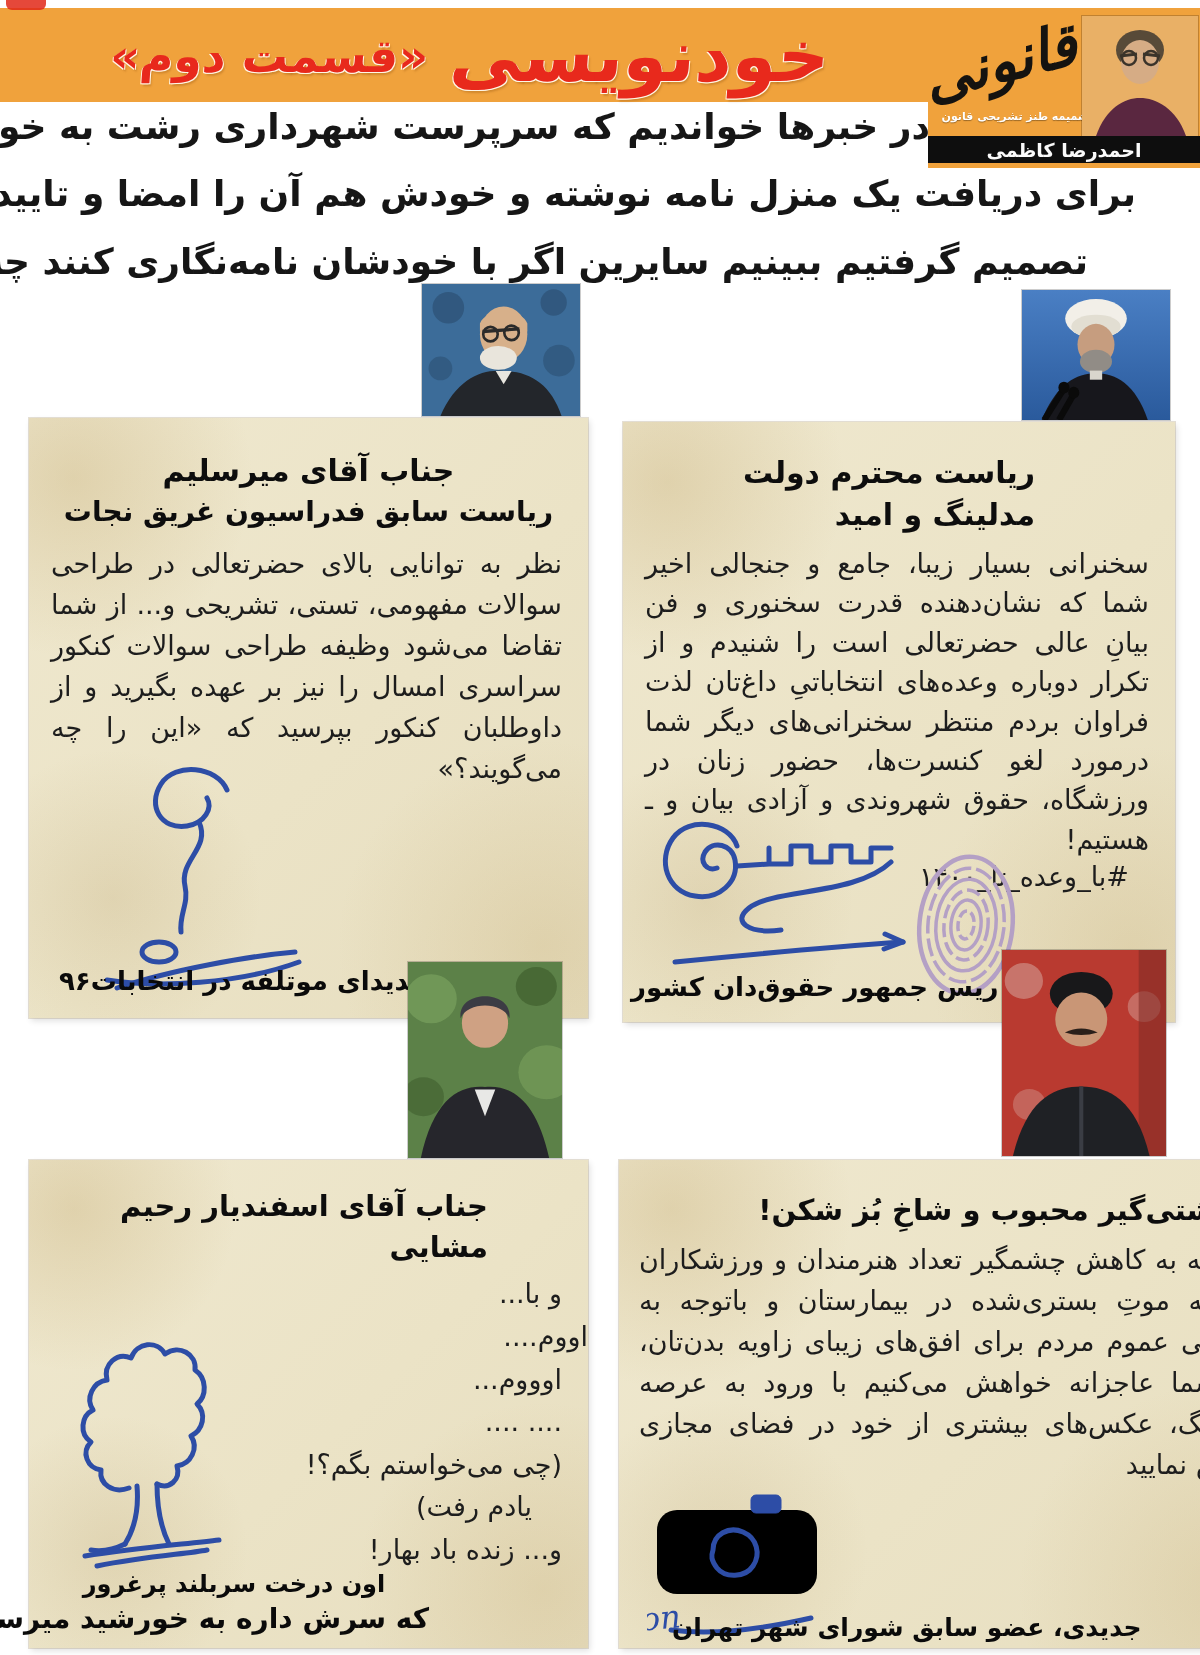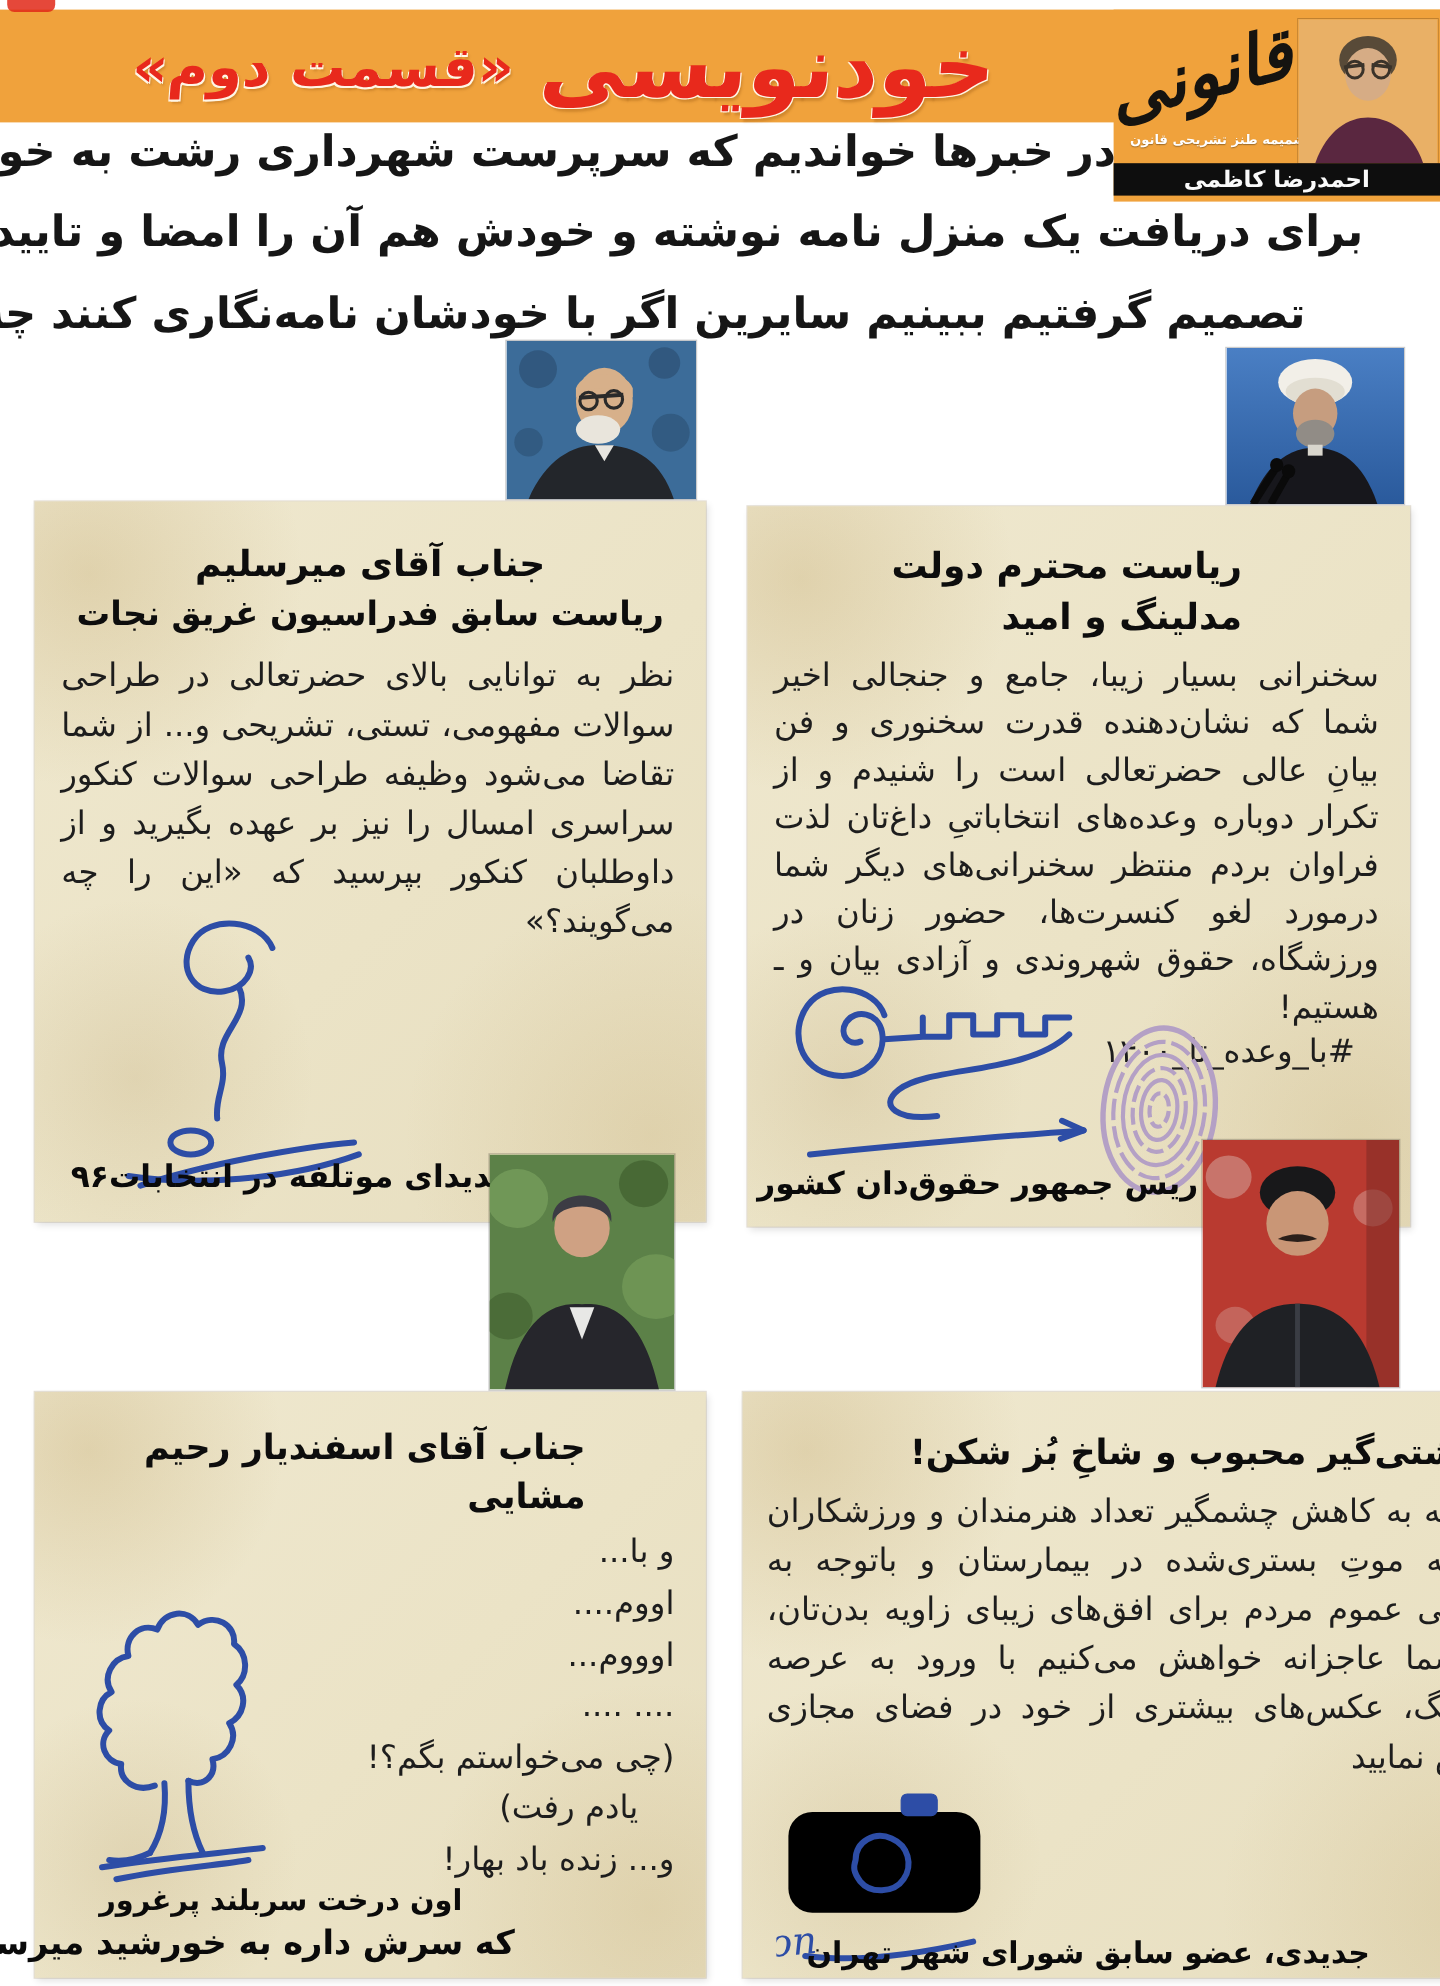--- a/index.html
+++ b/index.html
@@ -175,21 +175,21 @@
     <ellipse cx="60" cy="50" rx="18" ry="20" fill="#cfa183"></ellipse>
     <path d="M41 46 C 38 22, 82 22, 79 46 C 74 32, 46 32, 41 46 Z" fill="#3c3c44"></path>
     <path d="M10 160 C 20 112, 40 100, 60 102 C 80 100, 100 112, 110 160 Z" fill="#26262c"></path>
     <path d="M52 104 L 68 104 L 60 126 Z" fill="#e8e8e6"></path>
   </svg>
 
   <div class="abs card" style="left:29px;top:1160px;width:559px;height:488px;">
     <div class="card-title" style="padding:26px 100px 0 36px;text-align:right;font-size:29px;">جناب آقای اسفندیار رحیم مشایی</div>
     <div style="margin-top:6px;">
       <div class="card-line" style="margin-right:26px;padding-left:15px;">و با...</div>
-      <div class="card-line" style="margin-right:26px;">اووم....</div>
+      <div class="card-line" style="">اووم....</div>
       <div class="card-line" style="margin-right:26px;">اوووم...</div>
       <div class="card-line" style="margin-right:26px;">.... ....</div>
       <div class="card-line" style="margin-right:26px;">(چی می‌خواستم بگم؟!</div>
       <div class="card-line" style="margin-right:56px;">یادم رفت)</div>
       <div class="card-line" style="margin-right:26px;">و... زنده باد بهار!</div>
     </div>
     <svg class="abs doodle" style="left:36px;top:168px;" width="175" height="255" viewBox="0 0 175 255">
       <path d="M64 160 C 48 166, 34 156, 36 142 C 22 140, 16 124, 26 114 C 14 106, 16 88, 28 82 C 20 70, 28 54, 42 52 C 38 36, 52 24, 66 30 C 72 14, 92 12, 100 26 C 114 16, 132 26, 130 42 C 142 50, 142 68, 132 76 C 142 86, 138 102, 126 108 C 134 120, 126 136, 112 138 C 116 152, 104 162, 92 156"></path>
       <path d="M72 158 C 74 182, 70 200, 60 216"></path>
       <path d="M92 156 C 92 180, 96 200, 104 216"></path>

